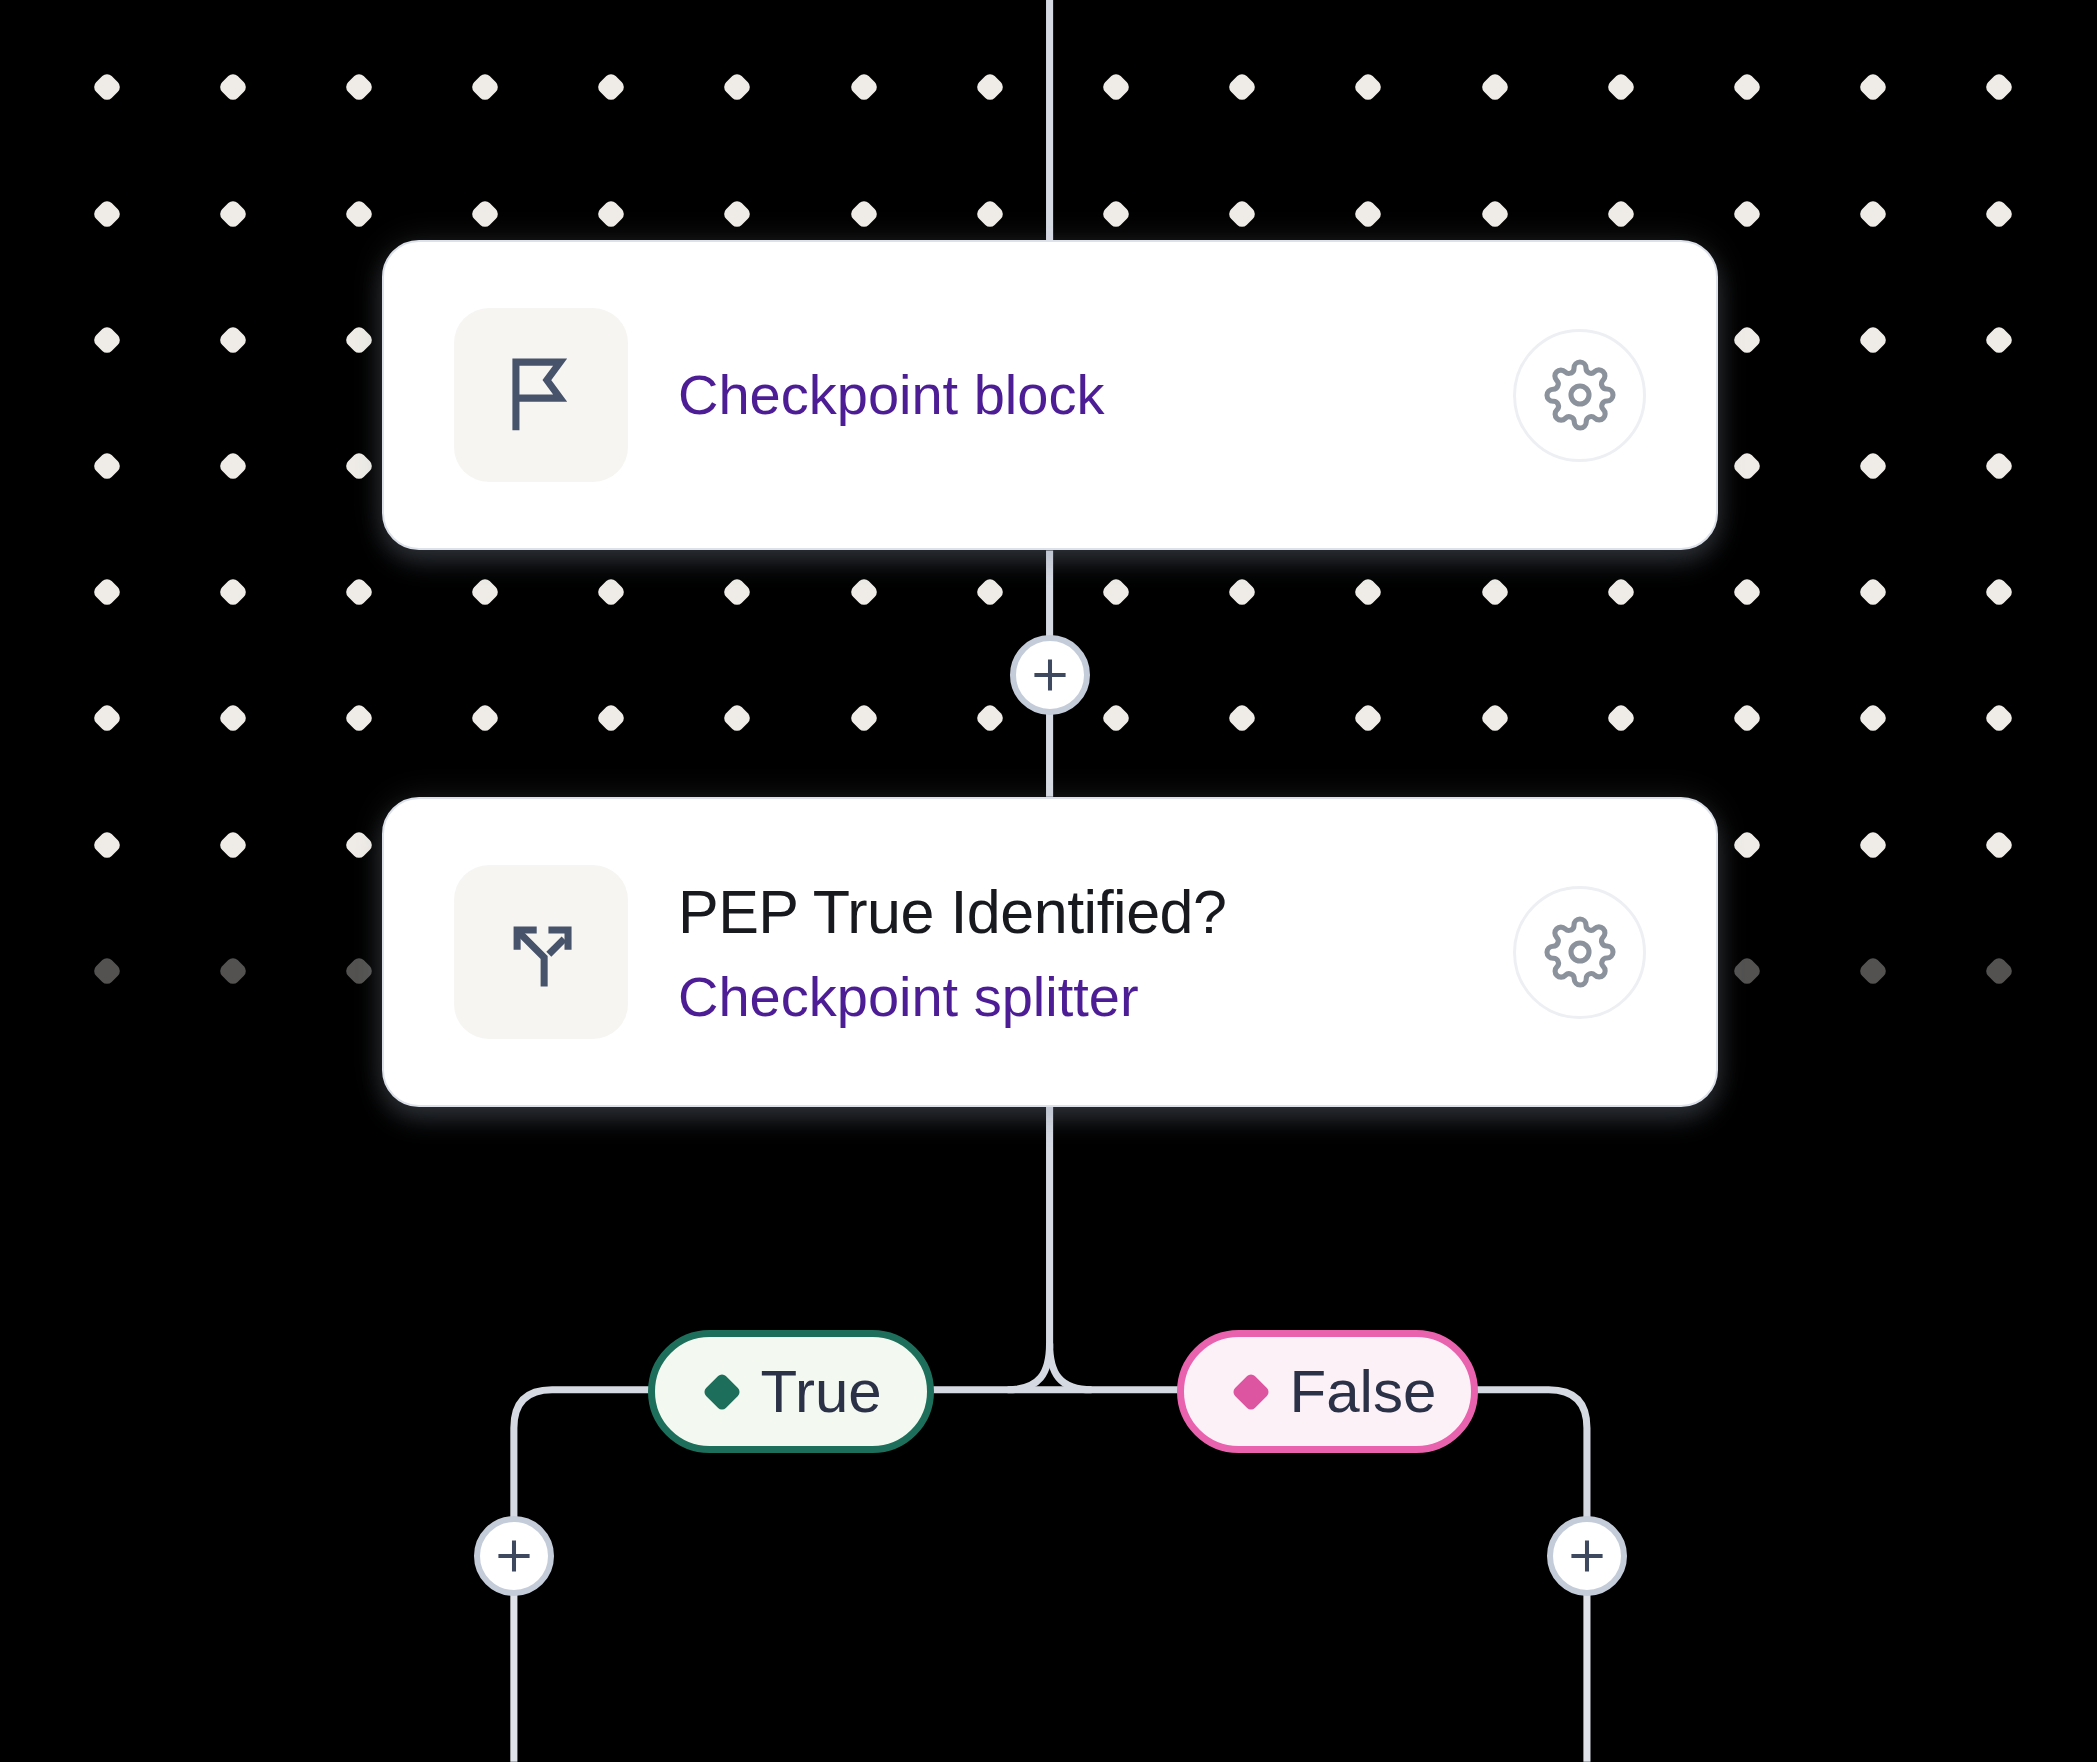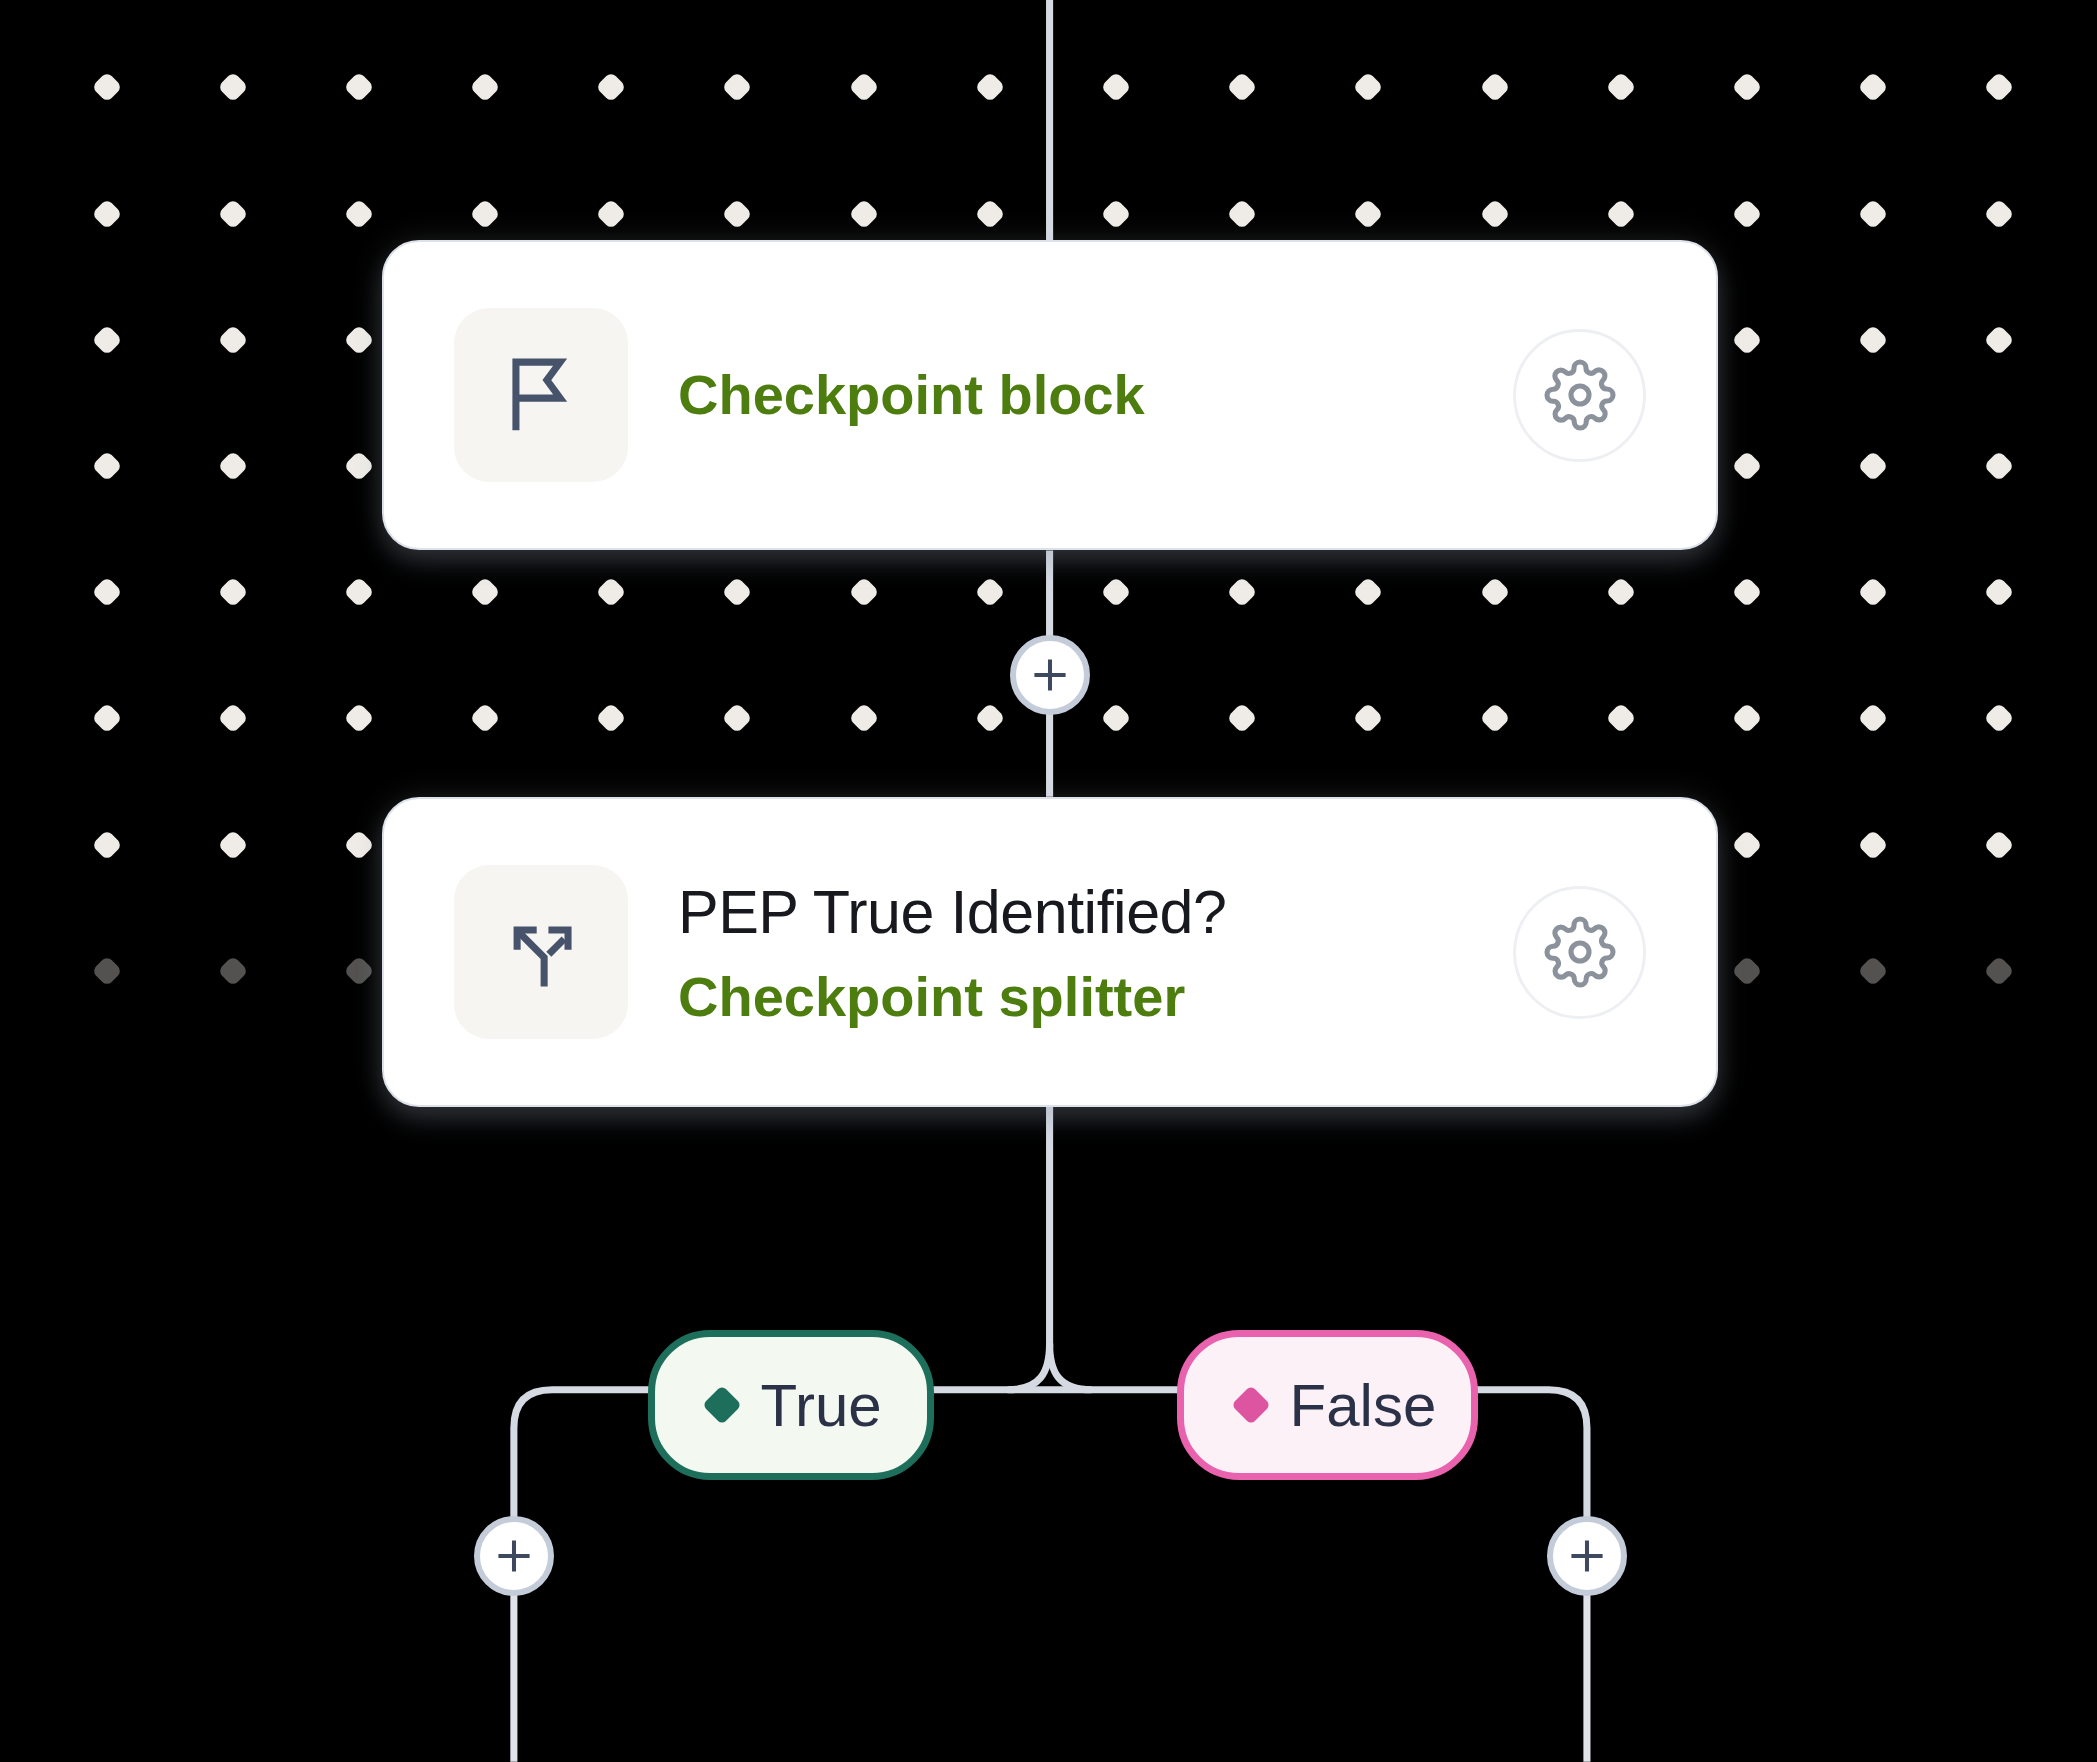--- a/index.html
+++ b/index.html
@@ -43,22 +43,22 @@
   .node-text{
     flex:1 1 auto;min-width:0;
     margin-left:50px;
     display:flex;flex-direction:column;justify-content:center;gap:18.6px;
   }
   .node-title{
     font-size:61px;line-height:1.15;font-weight:500;
     color:#17191f;letter-spacing:-0.5px;
   }
   .node-subtitle{
-    font-size:56px;line-height:1.1;font-weight:700;
-    color:#4d7c0f;
+    font-size:56px;line-height:1.1;font-weight:400;
+    color:#4c1d95;
   }
   .gear-button{
     width:133px;height:133px;flex:0 0 auto;
     background:#ffffff;border:3.3px solid #edeff3;border-radius:50%;
     box-sizing:border-box;
     display:flex;align-items:center;justify-content:center;
     cursor:pointer;
   }
   .gear-button svg{width:72px;height:72px;}
 
@@ -67,21 +67,21 @@
     position:absolute;width:80px;height:80px;
     background:#ffffff;border:6px solid #c5ccd9;border-radius:50%;
     box-sizing:border-box;
     display:flex;align-items:center;justify-content:center;
     cursor:pointer;
   }
   .plus-button svg{width:44px;height:44px;}
 
   
   .branch-badge{
-    position:absolute;top:1330px;height:150px;
+    position:absolute;top:1330px;height:123px;
     border-radius:62px;border:7px solid;
     box-sizing:border-box;
     display:flex;align-items:center;
     padding:0 46px;
     cursor:pointer;
   }
   .badge-diamond{
     width:28px;height:28px;border-radius:5.5px;
     transform:rotate(45deg);
     flex:0 0 auto;

